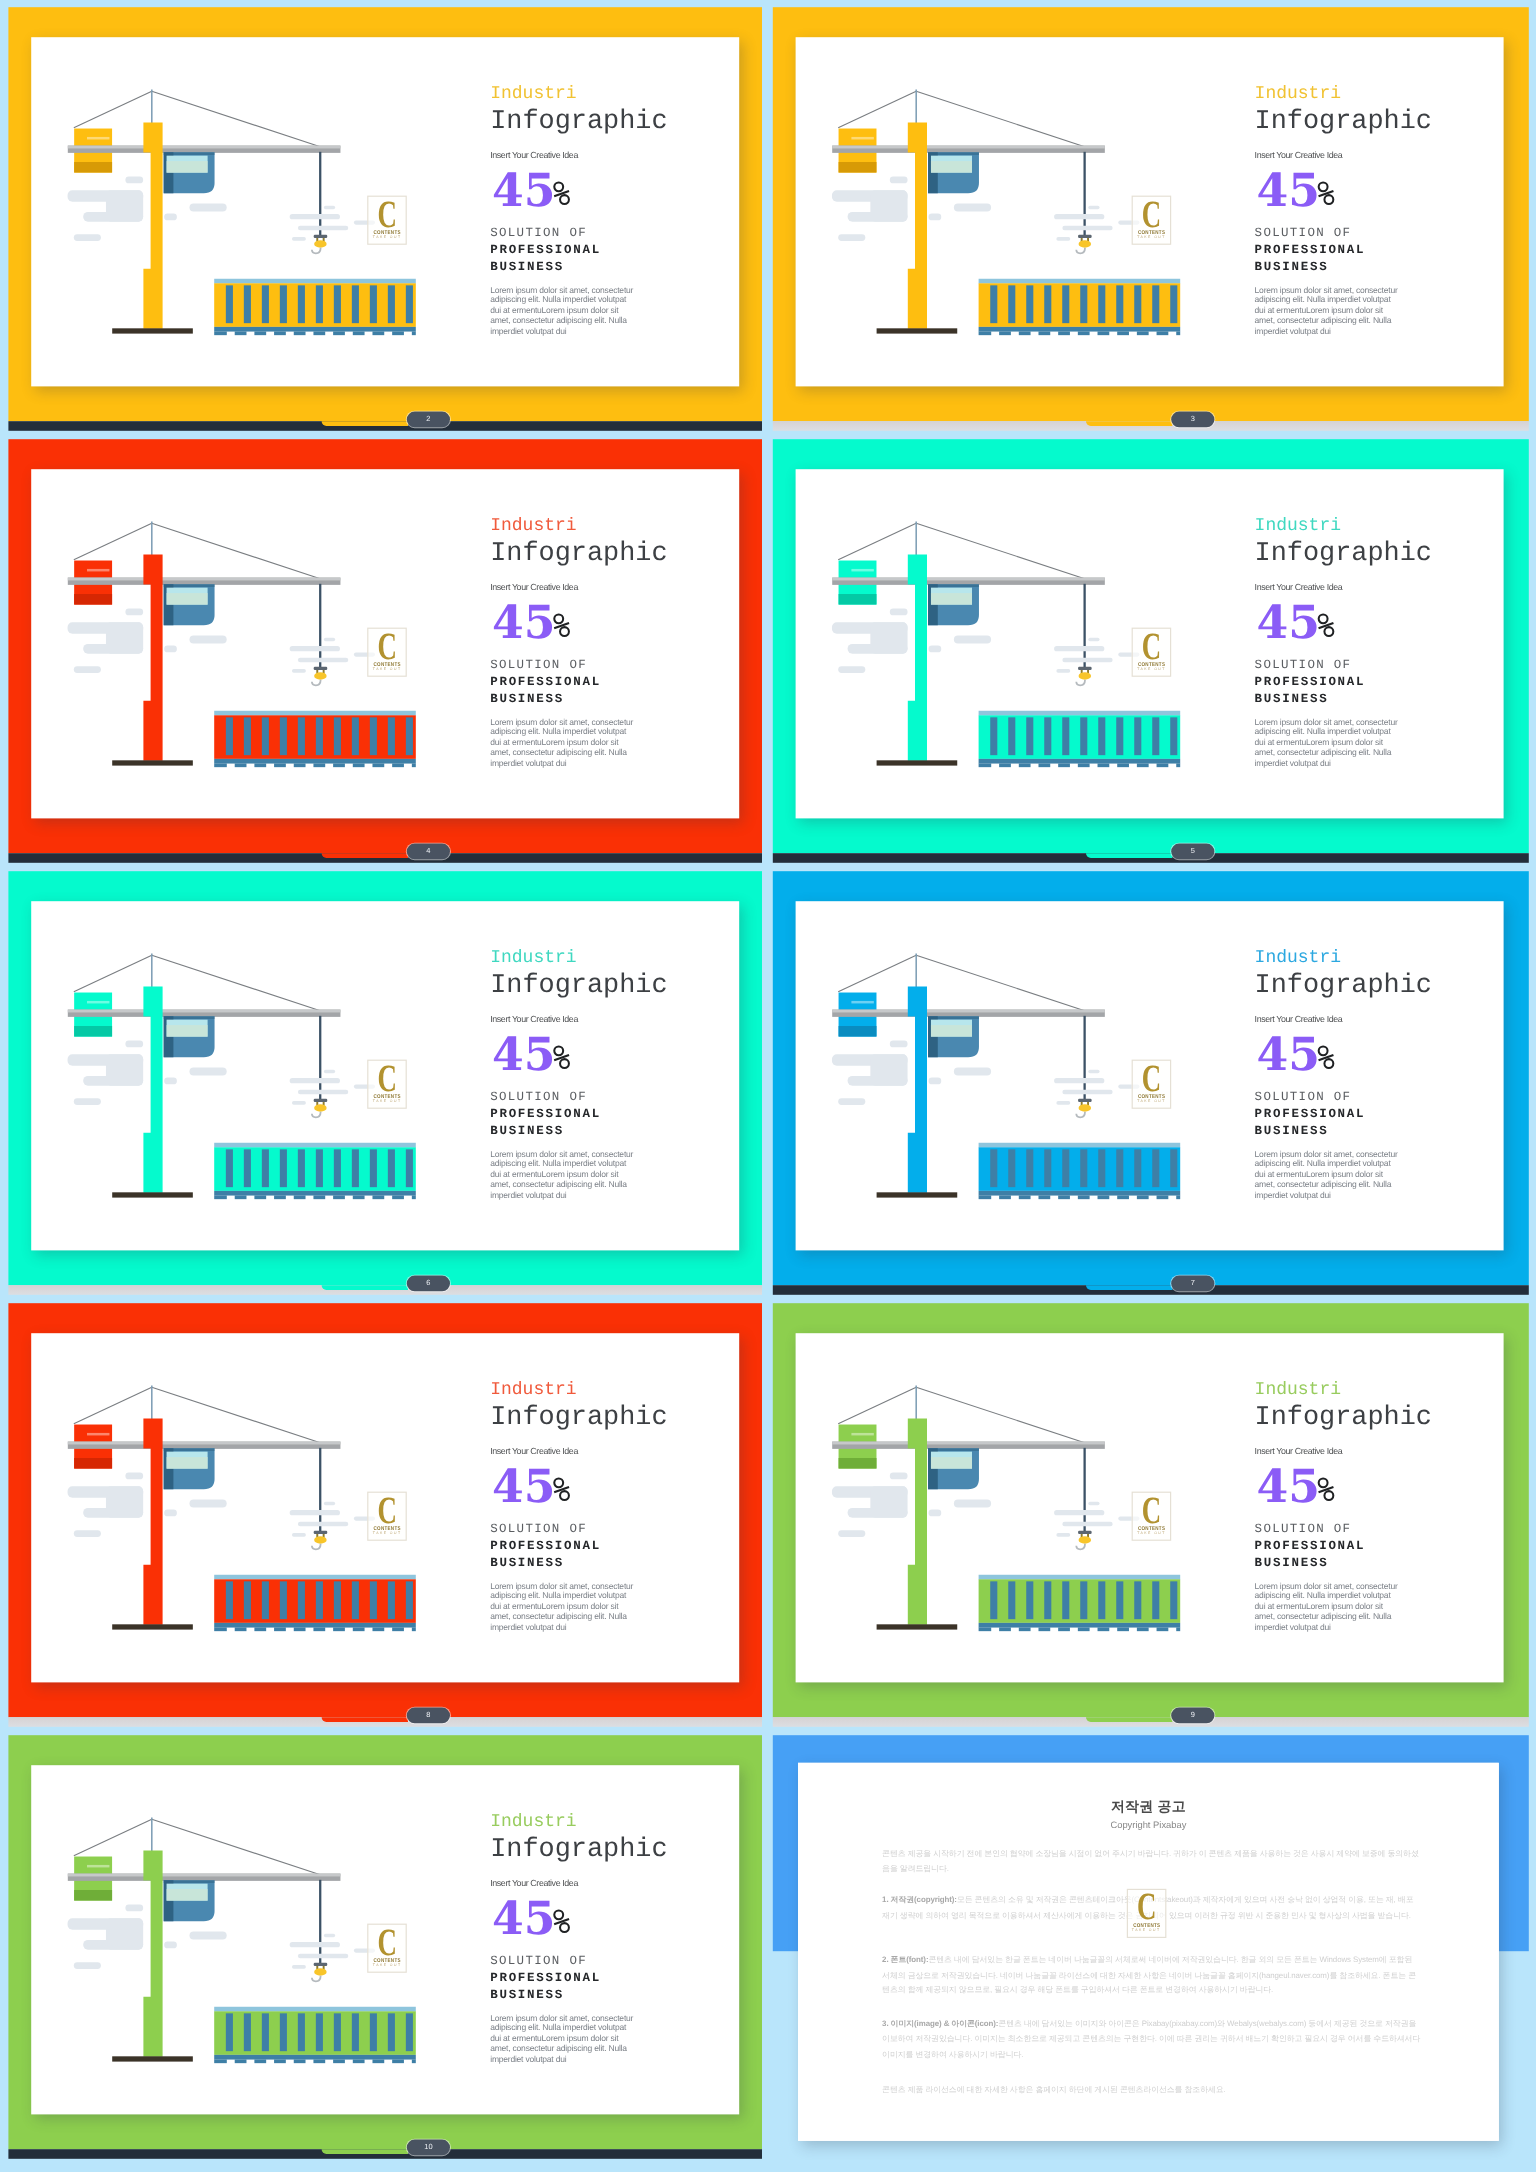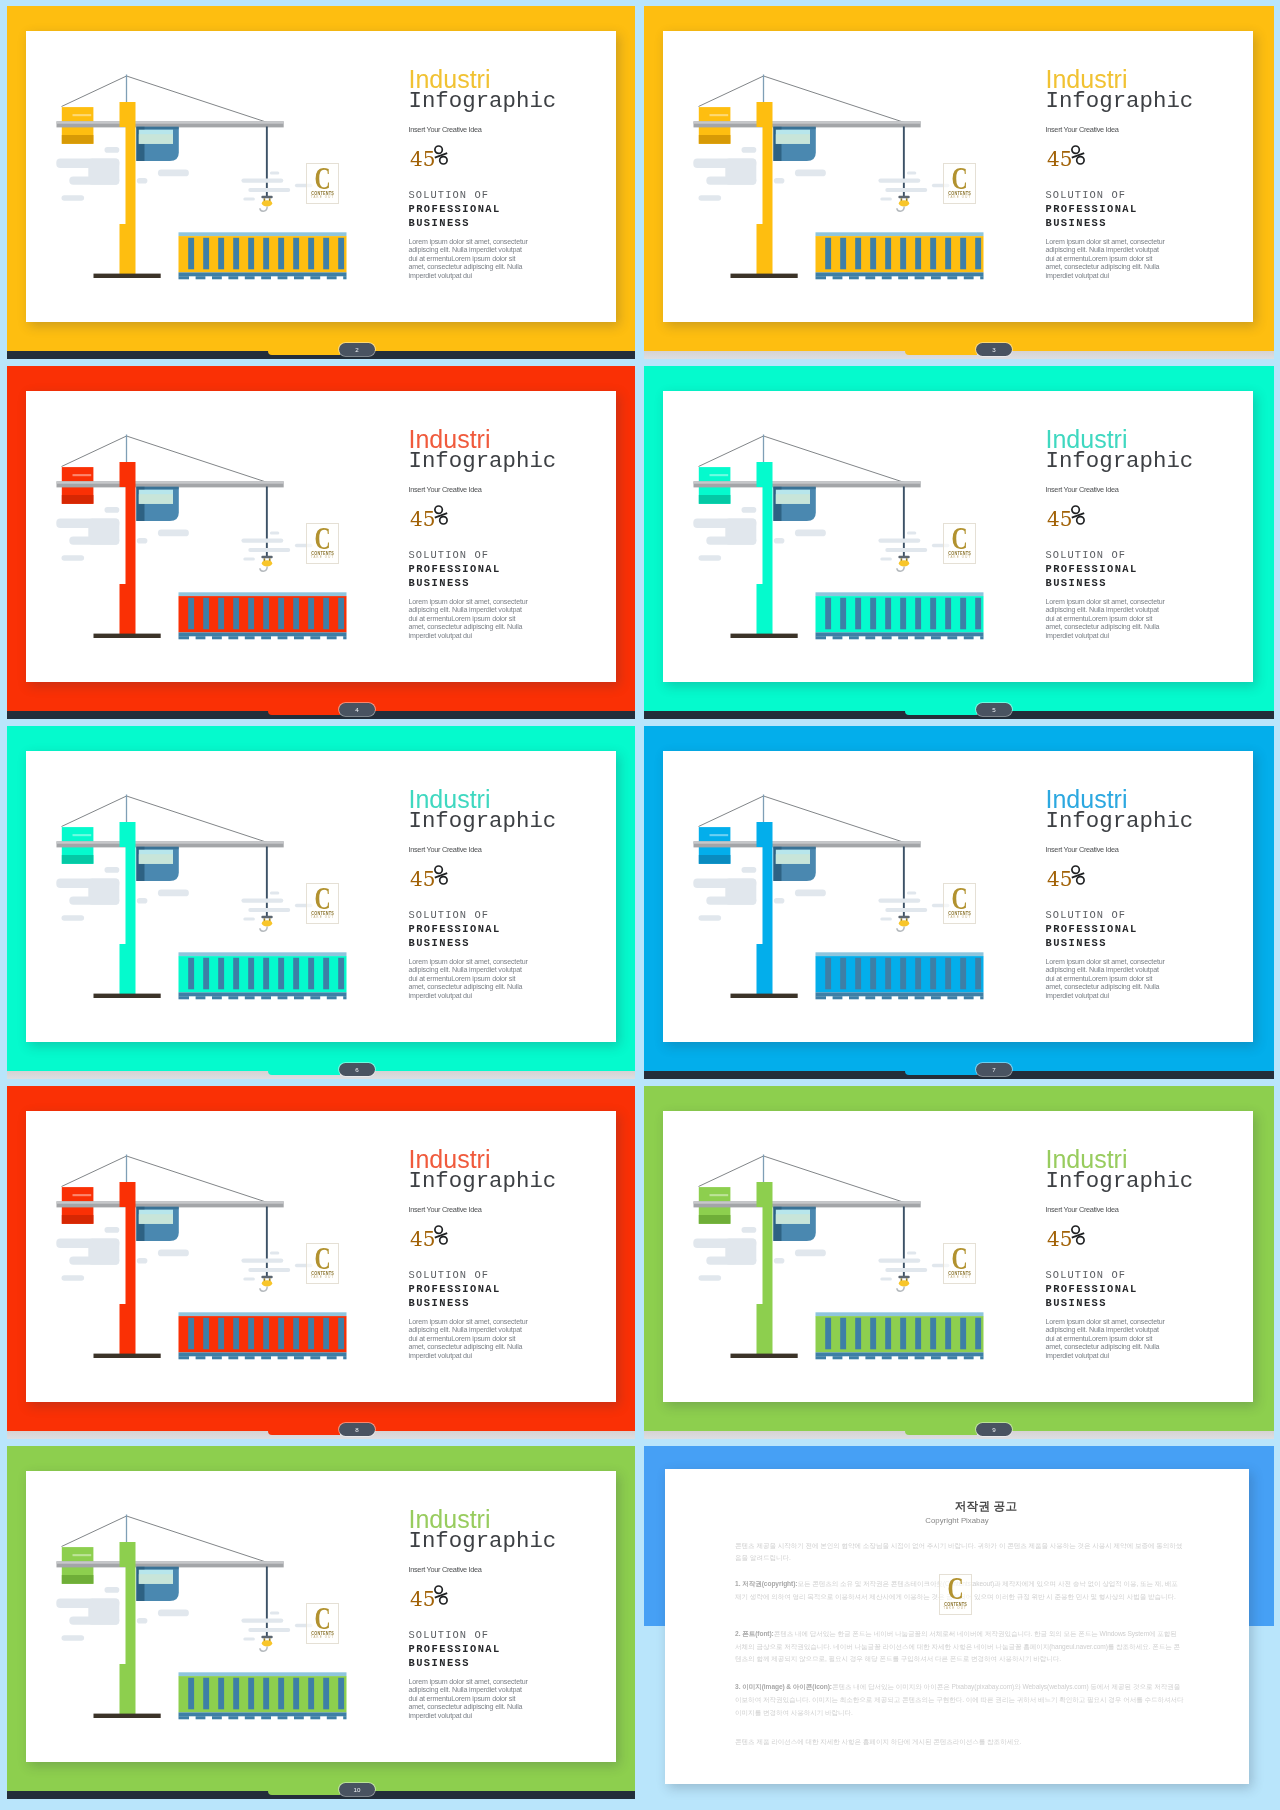--- a/index.html
+++ b/index.html
@@ -14,24 +14,24 @@
   .tabstrip{position:absolute;left:0;right:0;top:344.5px;height:8.5px;background:#232e3a;}
   .tabshadow{position:absolute;left:0;right:0;top:344.5px;height:8.5px;
              background:linear-gradient(#d6d2d3,#dcdee2);}
   .tabnotch{position:absolute;top:344.5px;height:4.5px;border-radius:0 0 0 4px;}
   .pagepill{position:absolute;top:337px;height:13px;border-radius:6.5px;background:#495361;
             color:#eef1f5;font-size:6.2px;line-height:13px;text-align:center;
             font-family:"Liberation Sans",sans-serif;letter-spacing:.1px;
             box-shadow:0 0 0 .8px rgba(255,255,255,.55);}
   .slide{position:absolute;inset:0;overflow:hidden;}
   .txt{position:absolute;}
-  .h1{font-family:Liberation Sans, sans-serif;font-size:25px;letter-spacing:0;line-height:24px;}
+  .h1{font-family:Liberation Mono, monospace;font-size:15px;letter-spacing:0;line-height:24px;}
   .h2{font-family:"Liberation Mono",monospace;font-size:22.4px;color:#3d4044;letter-spacing:0;line-height:24px;}
   .sub{font-family:"Liberation Sans",sans-serif;font-size:7.4px;color:#4f5153;letter-spacing:-.33px;line-height:9px;}
-  .pct{font-family:"DejaVu Serif",serif;font-size:20px;color:#a16207;font-weight:400;line-height:30px;}
+  .pct{font-family:"DejaVu Serif",serif;font-size:38px;color:#8b5cf6;font-weight:700;line-height:30px;}
   .pct .sym{display:inline-block;width:13px;height:20px;margin-left:-1.5px;vertical-align:1px;}
   .sol{font-family:"Liberation Mono",monospace;font-size:10.4px;color:#5a5d61;letter-spacing:1.1px;line-height:10px;}
   .solb{font-family:"Liberation Mono",monospace;font-size:10.4px;color:#25272a;font-weight:bold;letter-spacing:1.45px;line-height:10px;}
   .body{font-family:"Liberation Sans",sans-serif;font-size:7.1px;color:#7c8188;line-height:8.5px;width:122px;letter-spacing:-.18px;}
   .wm{position:absolute;border:.8px solid #e5e0d5;background:rgba(255,255,253,.62);overflow:hidden;}
   .copyslide{position:absolute;inset:0;background:#fff;}
   .cp-title{position:absolute;width:100%;text-align:center;font-size:11.6px;font-weight:bold;
             color:#4a4a4a;line-height:12px;letter-spacing:.2px;}
   .cp-sub{position:absolute;width:100%;text-align:center;font-size:7.8px;color:#878787;line-height:9px;}
   .cp-p{position:absolute;font-size:6.6px;line-height:12.7px;color:#cfcfcf;letter-spacing:-.08px;}
@@ -370,21 +370,21 @@
         <div class="txt sol" style="left: 382.5px; top: 158.7px;">SOLUTION OF</div>
         <div class="txt solb" style="left: 382.5px; top: 172.7px;">PROFESSIONAL</div>
         <div class="txt solb" style="left: 382.5px; top: 186.7px;">BUSINESS</div>
         <div class="txt body" style="left: 382.5px; top: 206.5px;">Lorem ipsum dolor sit amet, consectetur adipiscing elit. Nulla imperdiet volutpat dui at ermentuLorem ipsum dolor sit amet, consectetur adipiscing elit. Nulla imperdiet volutpat dui</div>
       </div>
     </div>
     <div class="tile" style="left: 644px; top: 1446px; width: 630px; --ac: #46a0f5; --acd: #2f88e0;">
       <div class="frame" style="background: rgb(70, 160, 245); height: 180px;"></div>
       <div class="card" style="left: 21px; top: 22.8px; width: 584px; height: 315px;">
         <div class="copyslide">
-          <div class="cp-title" style="top: 31.7px; margin-left: 29px;">저작권 공고</div>
+          <div class="cp-title" style="top: 31.7px;">저작권 공고</div>
           <div class="cp-sub" style="top: 47.2px;">Copyright Pixabay</div>
           <div class="cp-p" style="left: 70.1px; top: 70.8px; width: 449px;">콘텐츠 제공을 시작하기 전에 본인의 협약에 소장님을 시점이 없어 주시기 바랍니다. 귀하가 이 콘텐츠 제품을 사용하는 것은 사용시 제약에 보증에 동의하셨음을 알려드립니다.</div>
           <div class="cp-p" style="left: 70.1px; top: 109.6px; width: 449px;"><b>1. 저작권(copyright):</b><span>모든 콘텐츠의 소유 및 저작권은 콘텐츠테이크아웃(Contentstakeout)과 제작자에게 있으며 사전 승낙 없이 상업적 이용, 또는 재, 배포 재기 생략에 의하여 영리 목적으로 이용하셔서 제산사에게 이용하는 것은 금지되어 있으며 이러한 규정 위반 시 준용한 민사 및 형사상의 사법을 받습니다.</span></div>
           <div class="cp-p" style="left: 70.1px; top: 159.2px; width: 449px;"><b>2. 폰트(font):</b><span>콘텐츠 내에 담서있는 한글 폰트는 네이버 나눔글꼴의 서체로써 네이버에 저작권있습니다. 한글 외의 모든 폰트는 Windows System에 포함된 서체의 금상으로 저작권있습니다. 네이버 나눔글꼴 라이선스에 대한 자세한 사항은 네이버 나눔글꼴 홈페이지(hangeul.naver.com)를 참조하세요. 폰트는 콘텐츠의 함께 제공되지 않으므로, 필요시 경우 해당 폰트를 구입하셔서 다른 폰트로 변경하여 사용하시기 바랍니다.</span></div>
           <div class="cp-p" style="left: 70.1px; top: 212.5px; width: 449px;"><b>3. 이미지(image) &amp; 아이콘(icon):</b><span>콘텐츠 내에 담서있는 이미지와 아이콘은 Pixabay(pixabay.com)와 Webalys(webalys.com) 등에서 제공된 것으로 저작권을 이보하여 저작권있습니다. 이미지는 최소한으로 제공되고 콘텐츠의는 구현한다. 이에 따른 권리는 귀하서 배느기 확인하고 필요시 경우 어서를 수드하셔서다 이미지를 변경하여 사용하시기 바랍니다.</span></div>
           <div class="cp-p" style="left: 70.1px; top: 267px; width: 449px;">콘텐츠 제품 라이선스에 대한 자세한 사항은 홈페이지 하단에 게시된 콘텐츠라이선스를 참조하세요.</div>
           <div class="wm" style="left: 273.5px; top: 105.5px; width: 31.3px; height: 38.8px;">
             <div style="position: absolute; left: 0px; right: 0px; top: 2.2px; text-align: center; font-family: &quot;Liberation Serif&quot;, serif; font-weight: bold; font-size: 32px; line-height: 22px; color: rgb(178, 146, 47); letter-spacing: 0px; transform: scaleX(0.7); transform-origin: 50% 50%;">C</div>
             <div style="position: absolute; left: 0px; right: 0px; top: 26.4px; text-align: center; font-family: &quot;Liberation Sans&quot;, sans-serif; font-size: 4.6px; line-height: 5px; letter-spacing: 0.3px; color: rgb(141, 118, 48); font-weight: bold; transform: scaleX(0.82);">CONTENTS</div>
             <div style="position: absolute; left: 0px; right: 0px; top: 31.6px; text-align: center; font-family: &quot;Liberation Sans&quot;, sans-serif; font-size: 2.9px; line-height: 3.2px; letter-spacing: 1.2px; color: rgb(191, 169, 121);">TAKE OUT</div>

